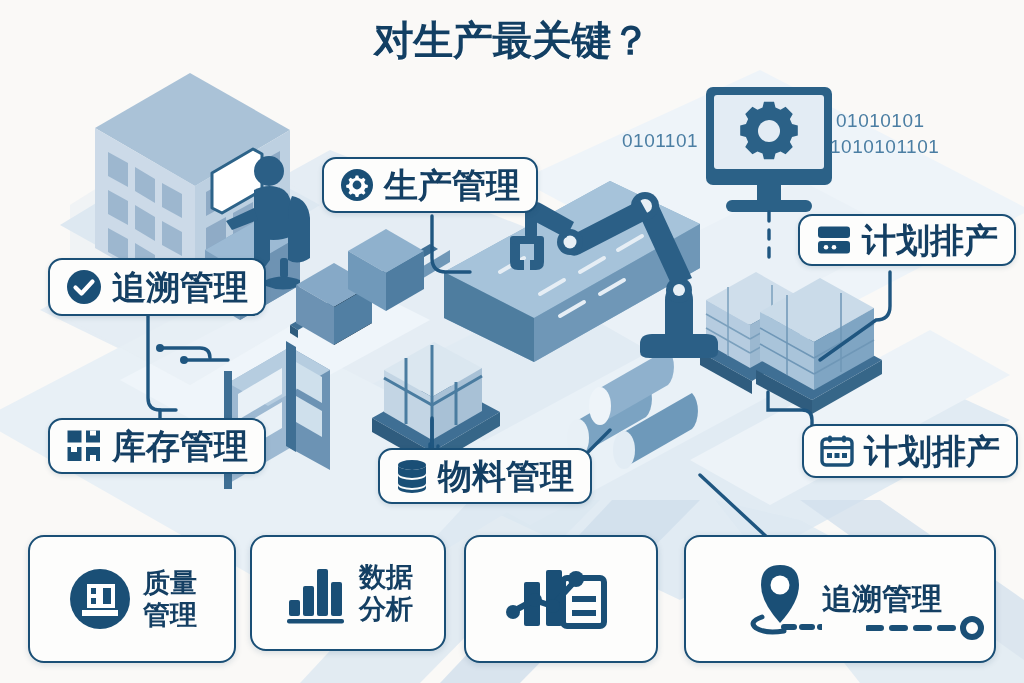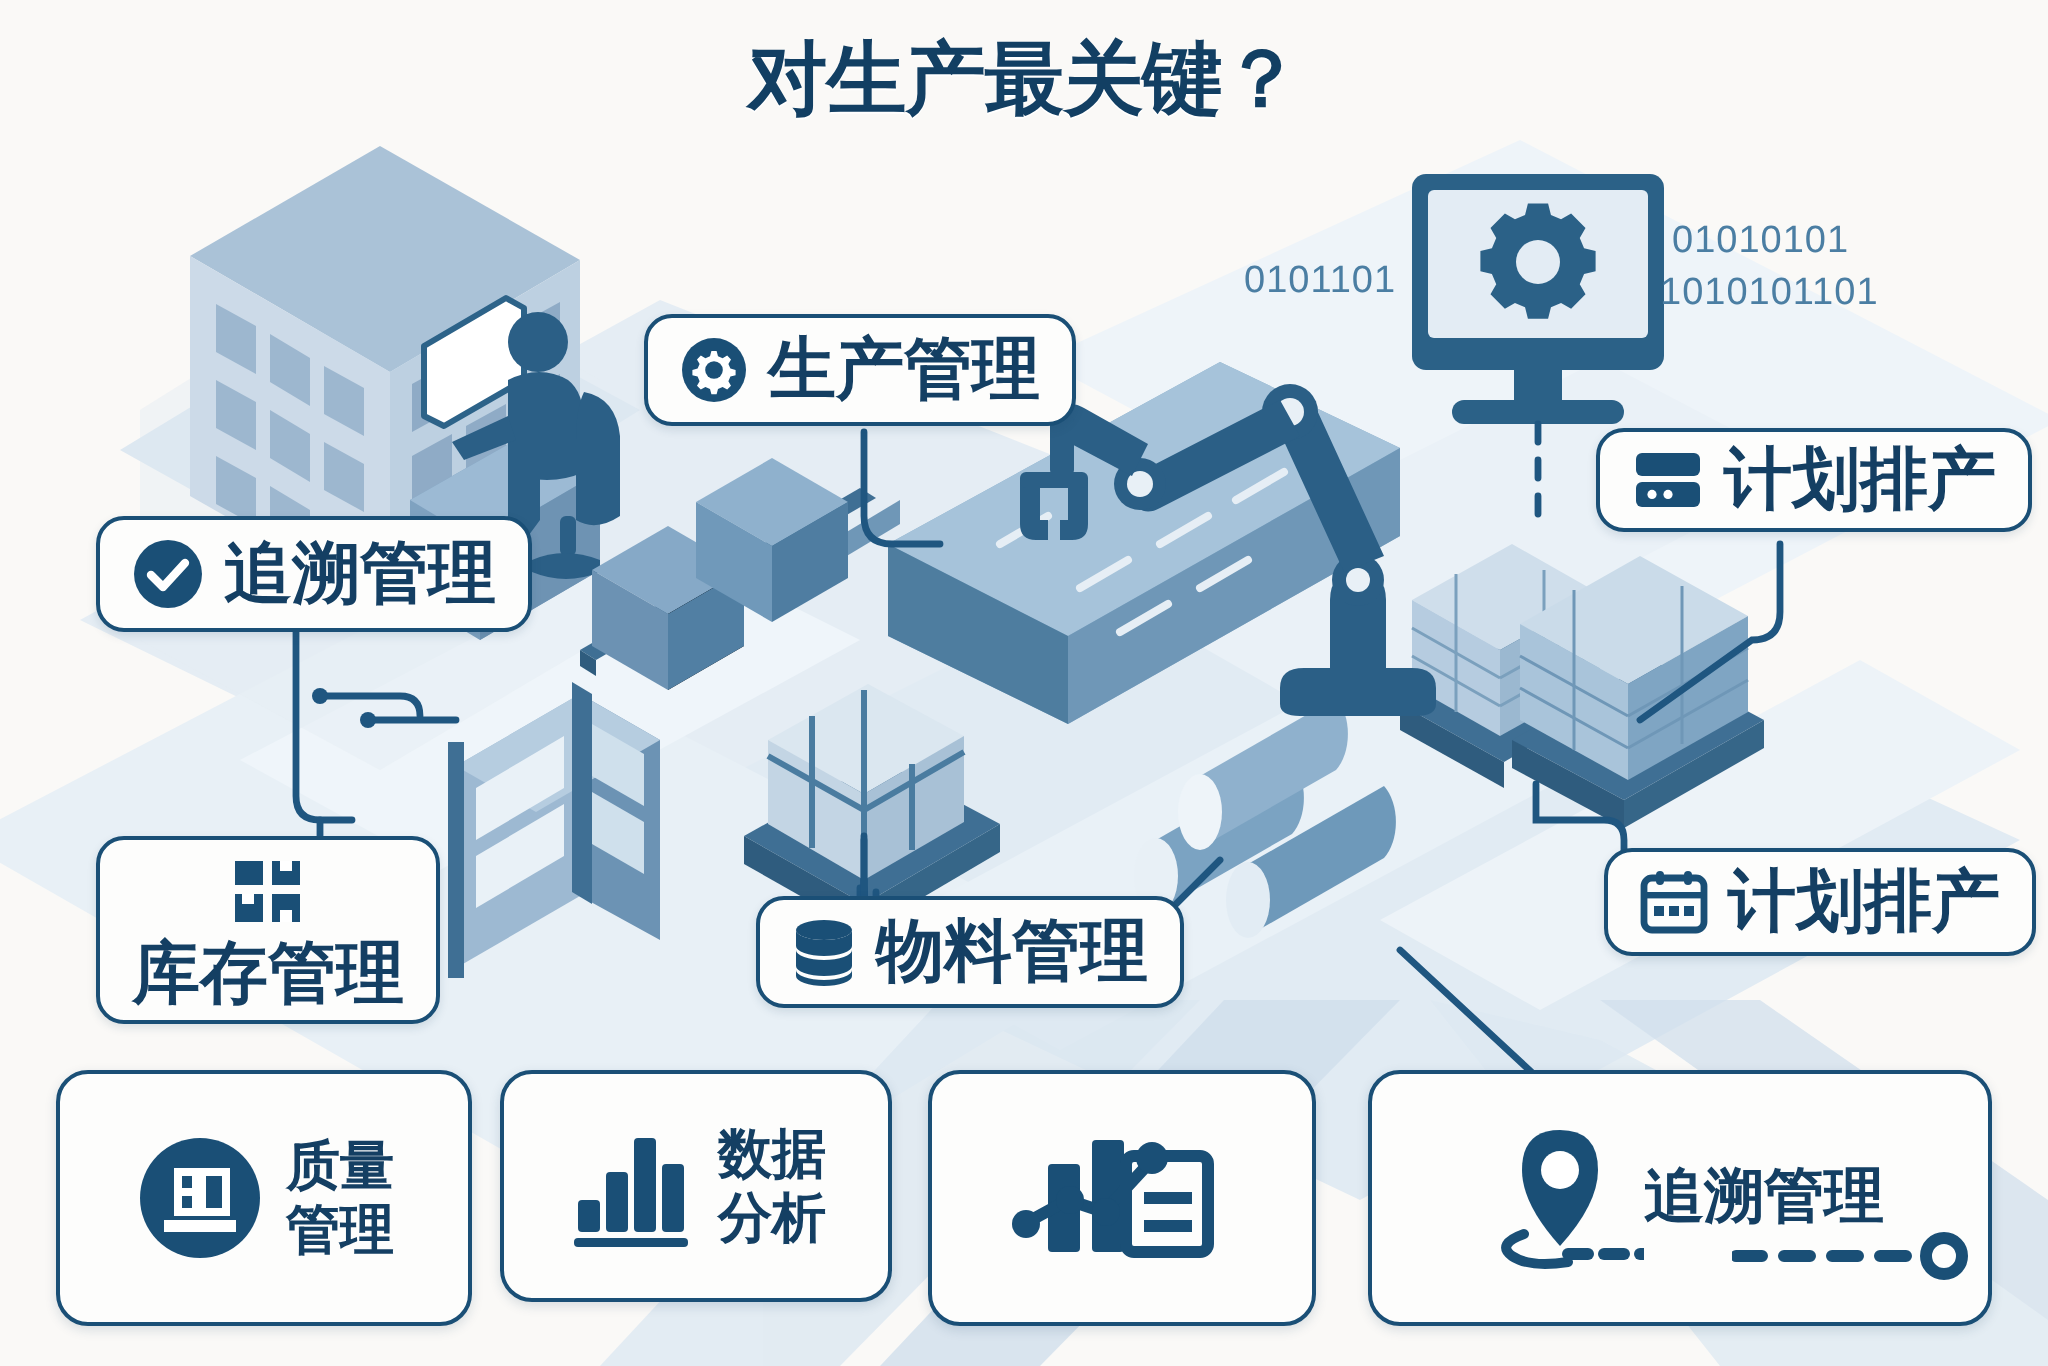--- a/index.html
+++ b/index.html
@@ -372,21 +372,21 @@
   <div class="badge" style="left:798px;top:214px;">
     <svg class="bi" width="36" height="30" viewBox="0 0 36 30">
       <rect x="2" y="1.5" width="32" height="11.5" rx="3" fill="#1a4f76"></rect>
       <rect x="2" y="16" width="32" height="12.5" rx="3" fill="#1a4f76"></rect>
       <circle cx="10" cy="22.2" r="2.3" fill="#ffffff"></circle>
       <circle cx="18" cy="22.2" r="2.3" fill="#ffffff"></circle>
     </svg>
     <span class="btxt">计划排产</span>
   </div>
 
-  <div class="badge" style="left:48px;top:418px;flex-direction:column;">
+  <div class="badge" style="left:48px;top:418px;">
     <svg class="bi" width="36" height="34" viewBox="0 0 36 34">
       <rect x="1.5" y="1.5" width="14" height="12" fill="#1a4f76"></rect>
       <rect x="20" y="1.5" width="14" height="12" fill="#1a4f76"></rect>
       <rect x="24" y="1.5" width="6" height="5" fill="#ffffff"></rect>
       <rect x="1.5" y="18" width="14" height="14" fill="#1a4f76"></rect>
       <rect x="5" y="18" width="6" height="5" fill="#ffffff"></rect>
       <rect x="20" y="18" width="14" height="14" fill="#1a4f76"></rect>
       <rect x="24" y="26" width="6" height="6" fill="#ffffff"></rect>
     </svg>
     <span class="btxt">库存管理</span>

